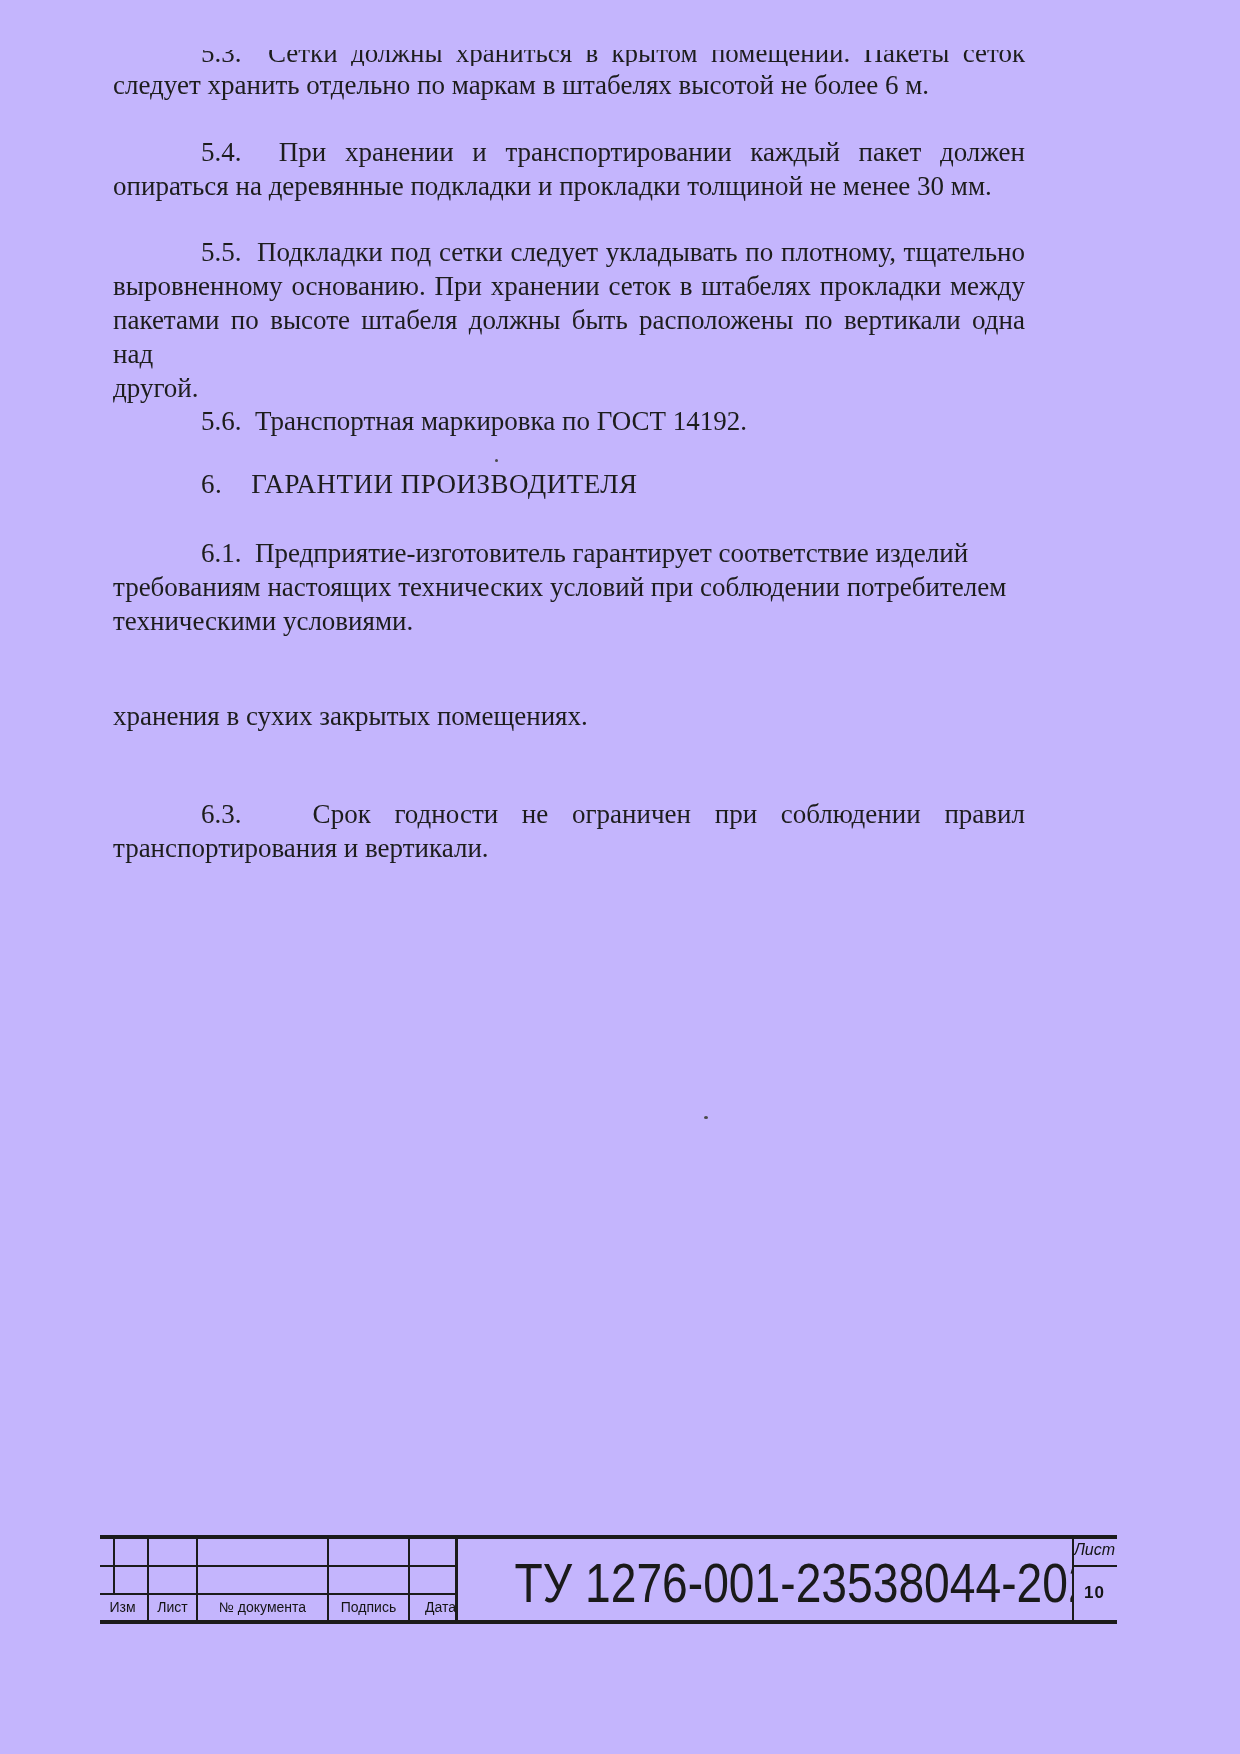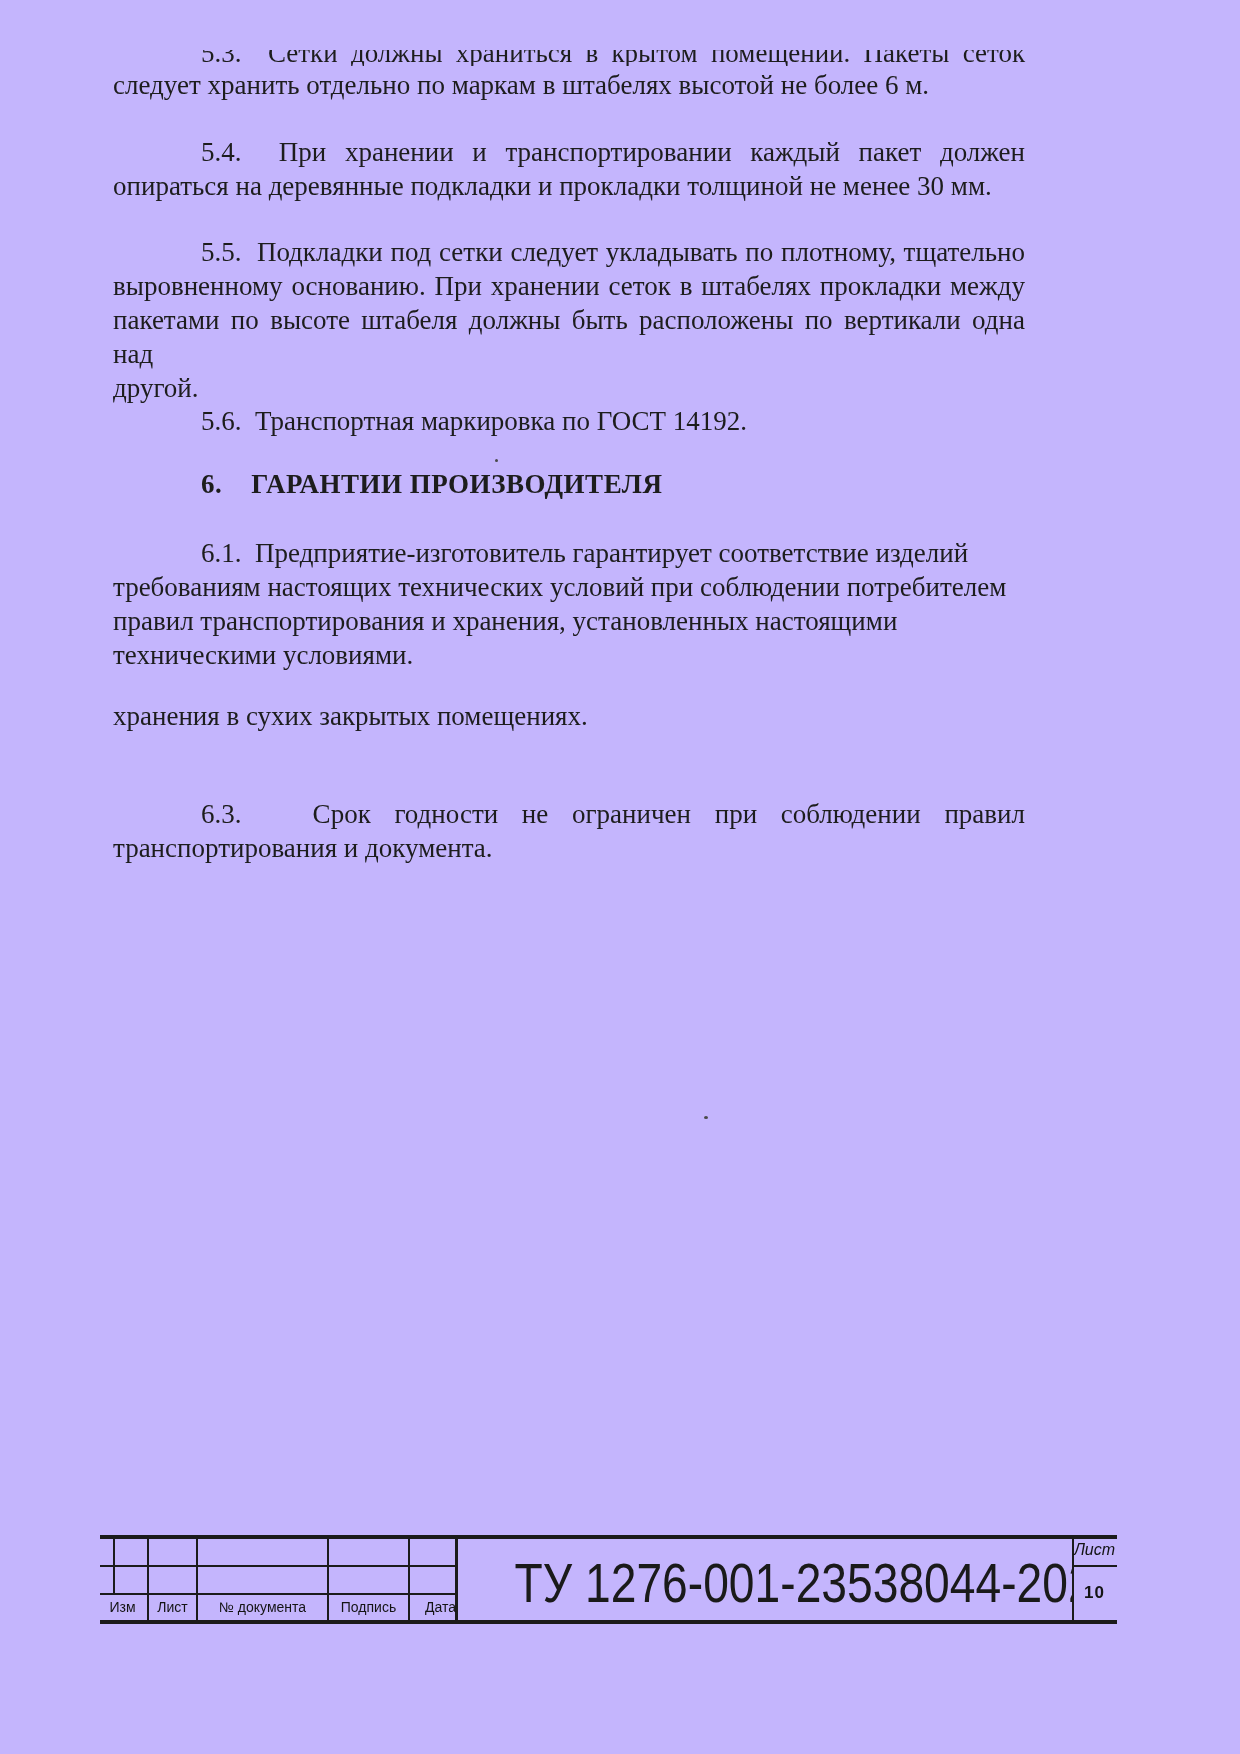--- a/index.html
+++ b/index.html
@@ -9,21 +9,21 @@
         font-family:"Liberation Serif","DejaVu Serif",serif;}
   .line{white-space:nowrap;}
   .line.j{white-space:normal;text-align:justify;text-align-last:justify;}
   .line.ind{text-indent:88px;}
   .topclip{position:absolute;left:113px;top:50px;width:940px;height:16px;overflow:hidden;}
   .topclip .para{position:relative;top:-14px;left:0;}
   .pp53l2{top:68px;}
   .pp54{top:135px;}
   .pp55{top:235px;}
   .pp56{top:404px;}
-  .ph6{top:467px;font-weight:bold;letter-spacing:0.5px;}
+  .ph6{top:467px;font-weight:normal;letter-spacing:0.5px;}
   .pp61{top:536px;}
   .pp62{top:699px;}
   .pp63{top:797px;}
   .speck{position:absolute;background:#4a4a4a;border-radius:50%;}
   .sp1{left:495px;top:459px;width:3px;height:3px;}
   .sp2{left:704px;top:1116px;width:4px;height:3px;}
   
   .hl,.vl{position:absolute;background:#1b1b1b;}
   .fcell{position:absolute;top:1593px;height:28px;display:flex;align-items:center;justify-content:center;
          font-family:"Liberation Sans","DejaVu Sans",sans-serif;font-size:14px;color:#141414;}
@@ -70,31 +70,30 @@
       <div class="line ind">5.6.&nbsp; Транспортная маркировка по ГОСТ 14192.</div>
     </div>
 
   <div class="para ph6">
       <div class="line ind">6.&nbsp;&nbsp;&nbsp;&nbsp;ГАРАНТИИ ПРОИЗВОДИТЕЛЯ</div>
     </div>
 
   <div class="para pp61">
       <div class="line ind">6.1.&nbsp; Предприятие-изготовитель гарантирует соответствие изделий</div>
       <div class="line">требованиям настоящих технических условий при соблюдении потребителем</div>
-      <div class="line">правил транспортирования и хранения, установленных настоящими</div>
       <div class="line">техническими условиями.</div>
     </div>
 
   <div class="para pp62">
       <div class="line">хранения в сухих закрытых помещениях.</div>
     </div>
 
   <div class="para pp63">
       <div class="line j ind">6.3.&nbsp;&nbsp;&nbsp;Срок годности не ограничен при соблюдении правил</div>
-      <div class="line">транспортирования и документа.</div>
+      <div class="line">транспортирования и вертикали.</div>
     </div>
 
   <div class="speck sp1"></div>
   <div class="speck sp2"></div>
 
   <div>
     <div class="hl" style="left:100px;top:1535px;width:1017px;height:4px;"></div>
     <div class="hl" style="left:100px;top:1565px;width:357px;height:2px;"></div>
     <div class="hl" style="left:1072px;top:1565px;width:45px;height:2px;"></div>
     <div class="hl" style="left:100px;top:1593px;width:357px;height:2px;"></div>

